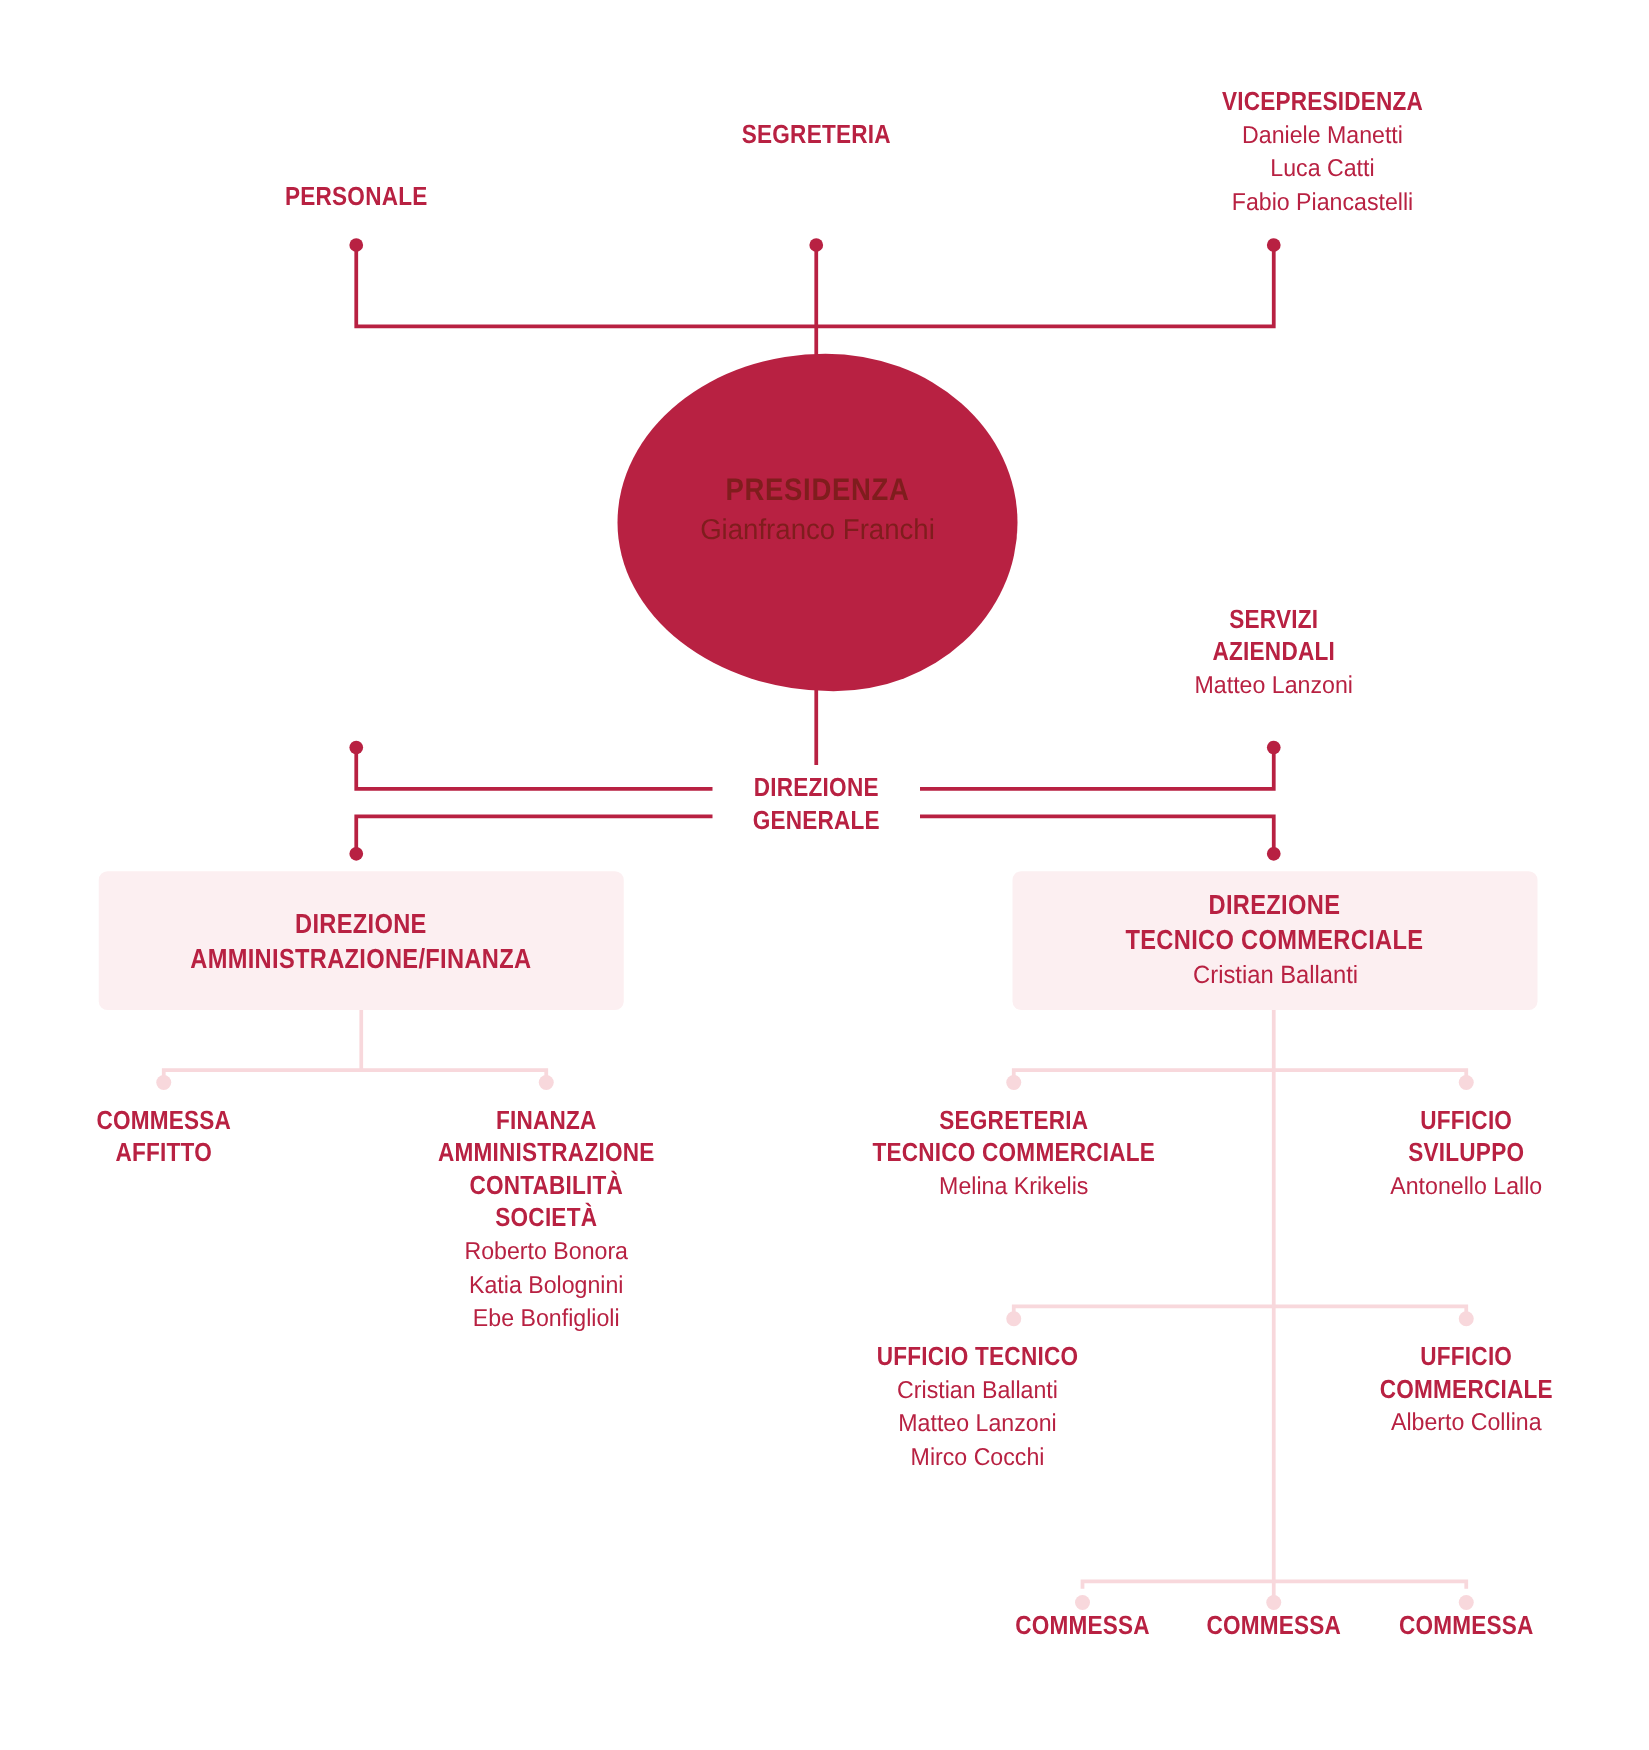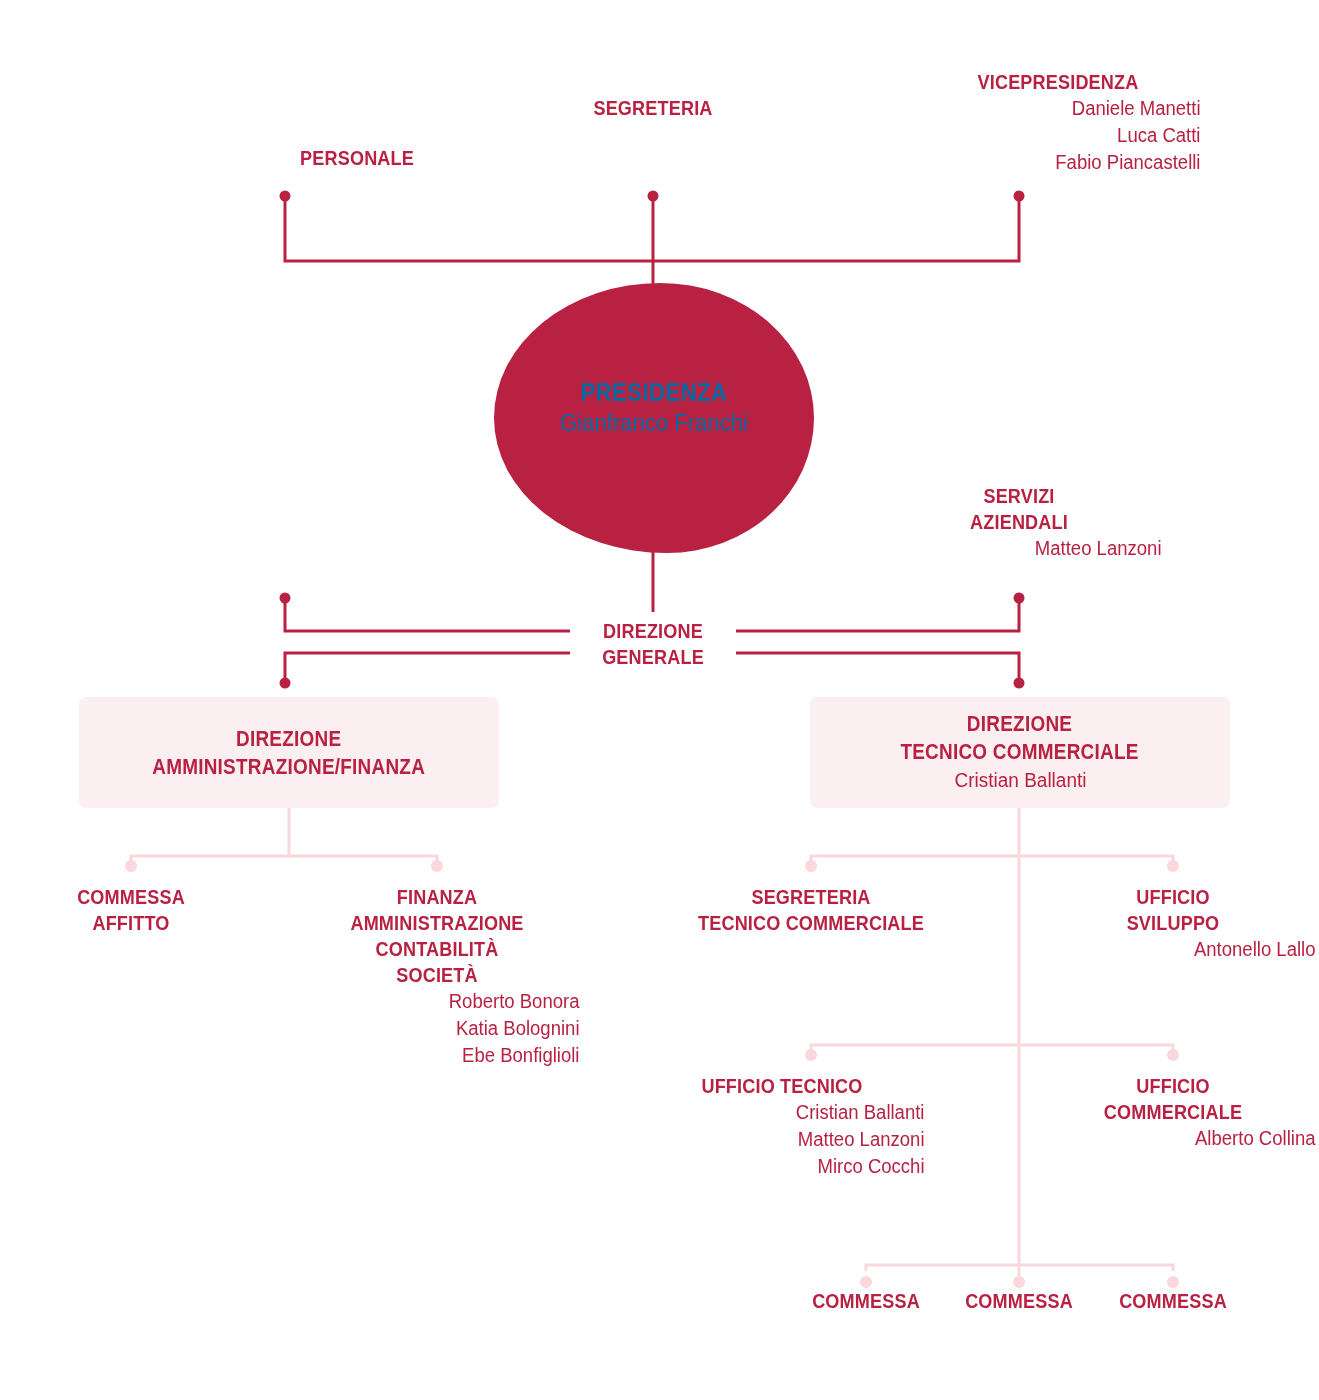--- a/index.html
+++ b/index.html
@@ -41,21 +41,20 @@
     transform-origin: center top;
   }
   .node .title .tline {
     display: block;
     font-size: 21px;
     line-height: 26px;
   }
   .node .people {
     color: #B82142;
     font-weight: 400;
-    text-align: right;
   }
   .node .people .pline {
     display: block;
     font-size: 19.5px;
     line-height: 27px;
     transform: scaleX(0.95);
     transform-origin: center top;
   }
 
   
@@ -71,21 +70,21 @@
     inset: 0;
     background: #B82142;
     border-radius: 52% 48% 46% 54% / 50% 50% 50% 50%;
   }
   .blob-text {
     position: absolute;
     left: 0;
     right: 0;
     top: 94px;
     text-align: center;
-    color: #0369a1;
+    color: #7f1d1d;
     white-space: nowrap;
   }
   .blob-text .tline {
     display: block;
     font-weight: bold;
     font-size: 25px;
     line-height: 30px;
     letter-spacing: 0.6px;
     transform: scaleX(0.88);
   }
@@ -185,21 +184,21 @@
       <circle cx="811" cy="866" r="6"></circle>
       <circle cx="1173" cy="866" r="6"></circle>
       <circle cx="811" cy="1055" r="6"></circle>
       <circle cx="1173" cy="1055" r="6"></circle>
       <circle cx="866" cy="1282" r="6"></circle>
       <circle cx="1019" cy="1282" r="6"></circle>
       <circle cx="1173" cy="1282" r="6"></circle>
     </g>
   </svg>
 
-  <div class="node" id="n-personale" style="left:135px; top:145px; width:300px;text-align:right;">
+  <div class="node" id="n-personale" style="left:135px; top:145px; width:300px;">
     <div class="title">
       <span class="tline">PERSONALE</span>
     </div>
   </div>
 
   <div class="node" id="n-segreteria" style="left:503px; top:95px; width:300px;">
     <div class="title">
       <span class="tline">SEGRETERIA</span>
     </div>
   </div>
@@ -277,20 +276,23 @@
       <span class="pline">Katia Bolognini</span>
       <span class="pline">Ebe Bonfiglioli</span>
     </div>
   </div>
 
   <div class="node" id="n-segreteria-tc" style="left:661px; top:884px; width:300px;">
     <div class="title">
       <span class="tline">SEGRETERIA</span>
       <span class="tline">TECNICO COMMERCIALE</span>
     </div>
+    <div class="people">
+      <span class="pline">Melina Krikelis</span>
+    </div>
   </div>
 
   <div class="node" id="n-ufficio-sviluppo" style="left:1023px; top:884px; width:300px;">
     <div class="title">
       <span class="tline">UFFICIO</span>
       <span class="tline">SVILUPPO</span>
     </div>
     <div class="people">
       <span class="pline">Antonello Lallo</span>
     </div>

